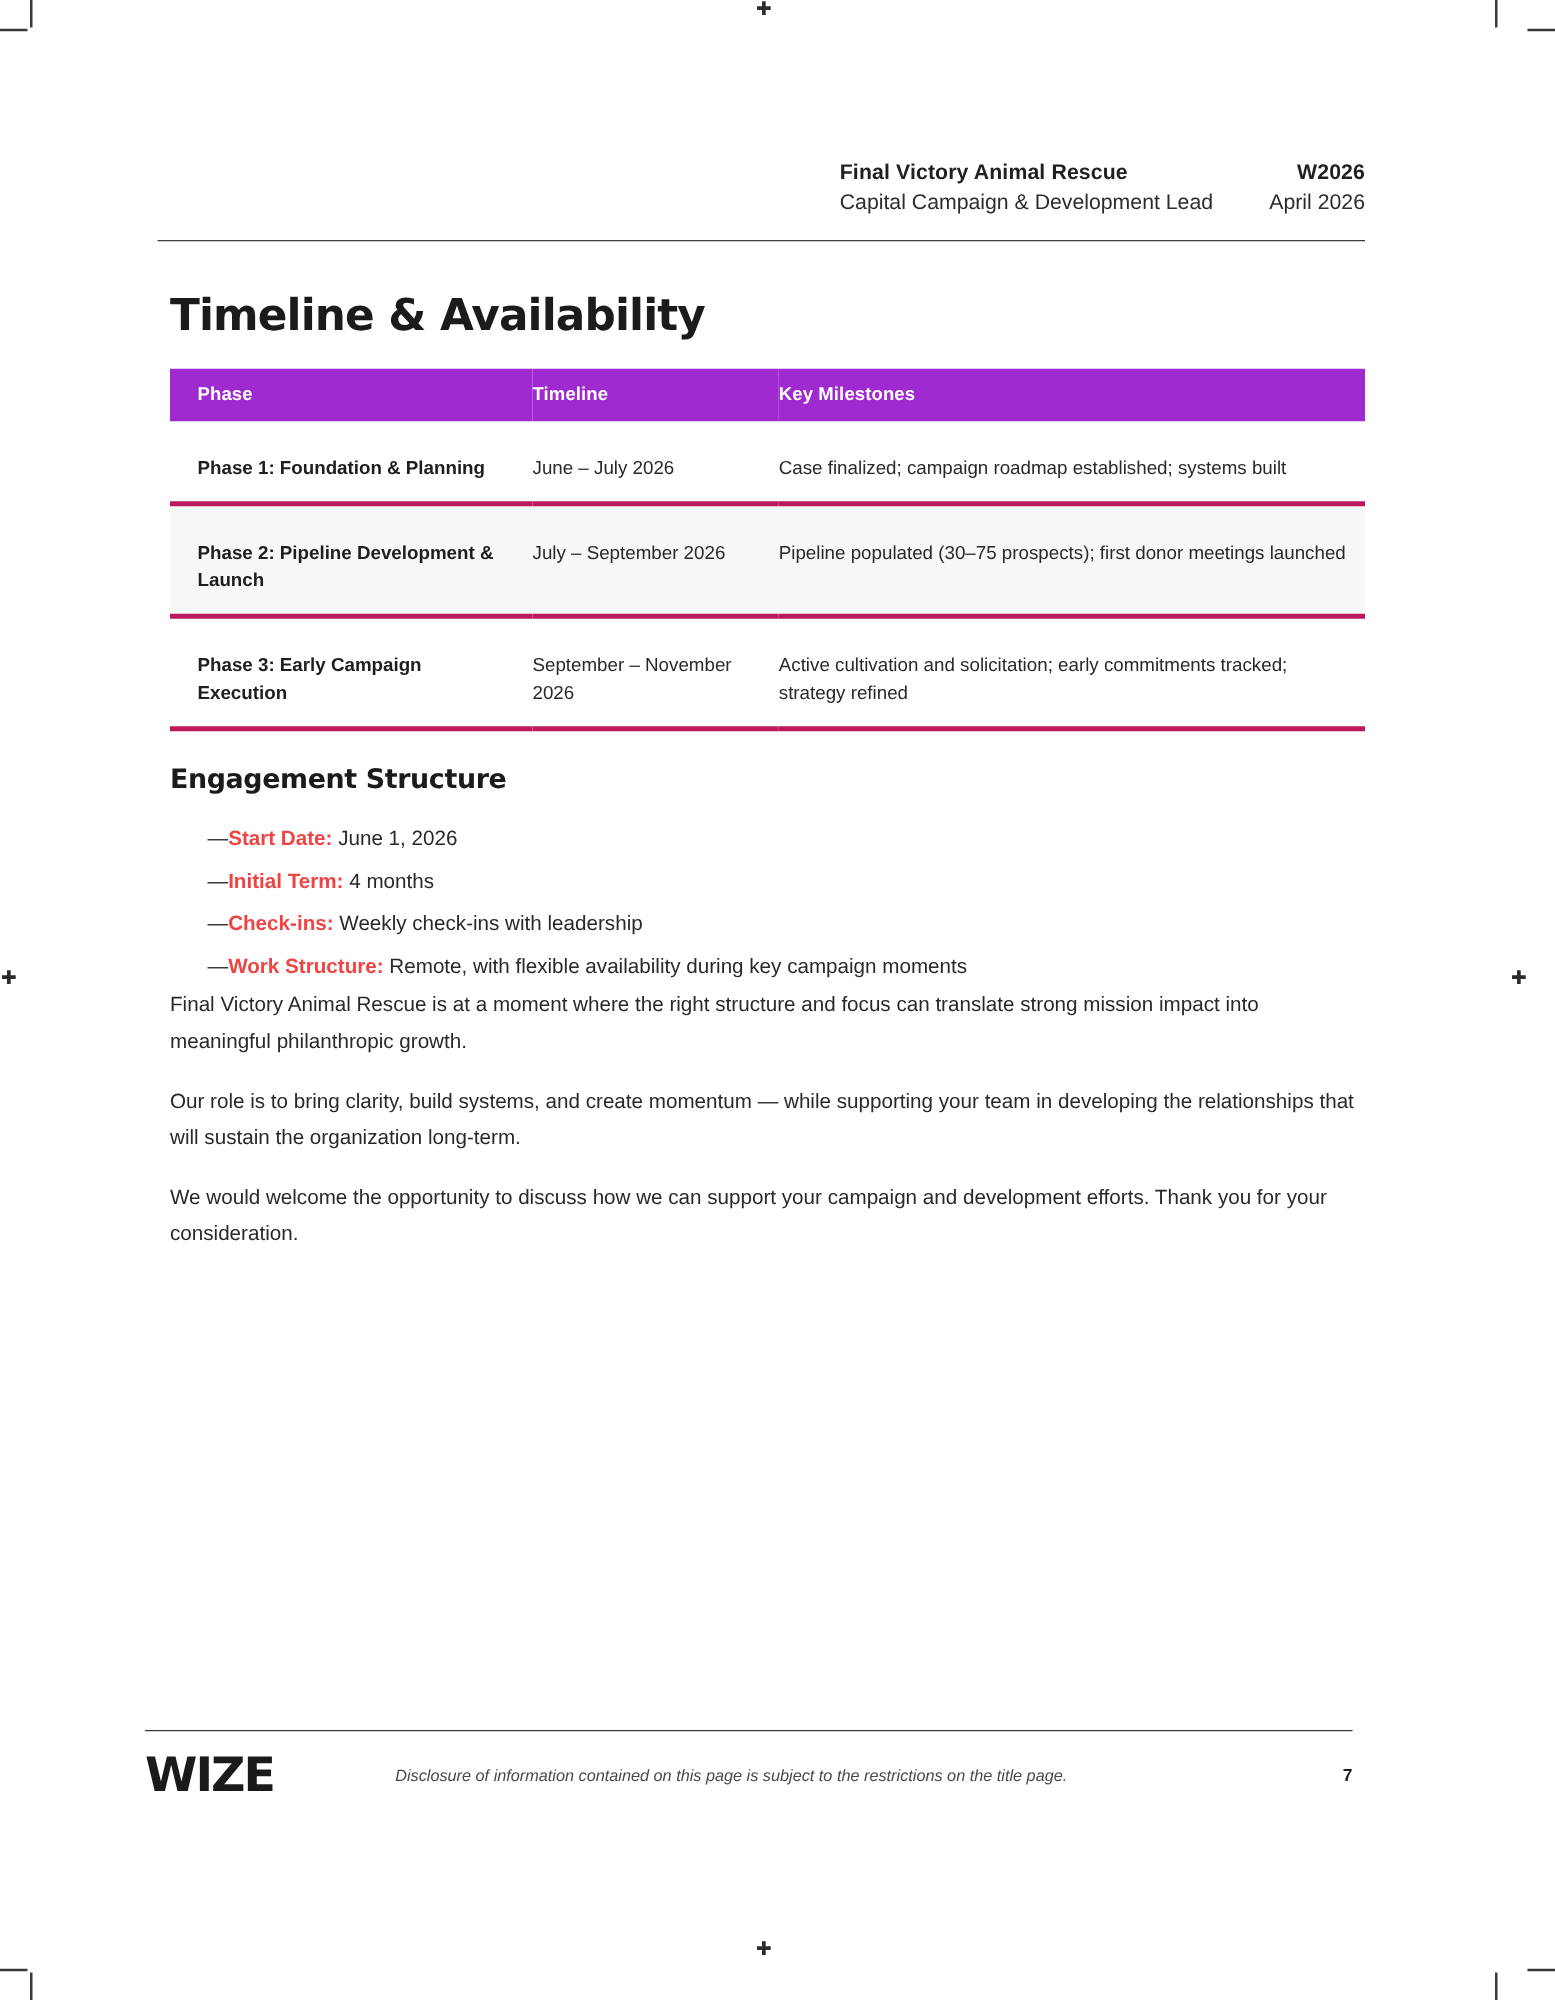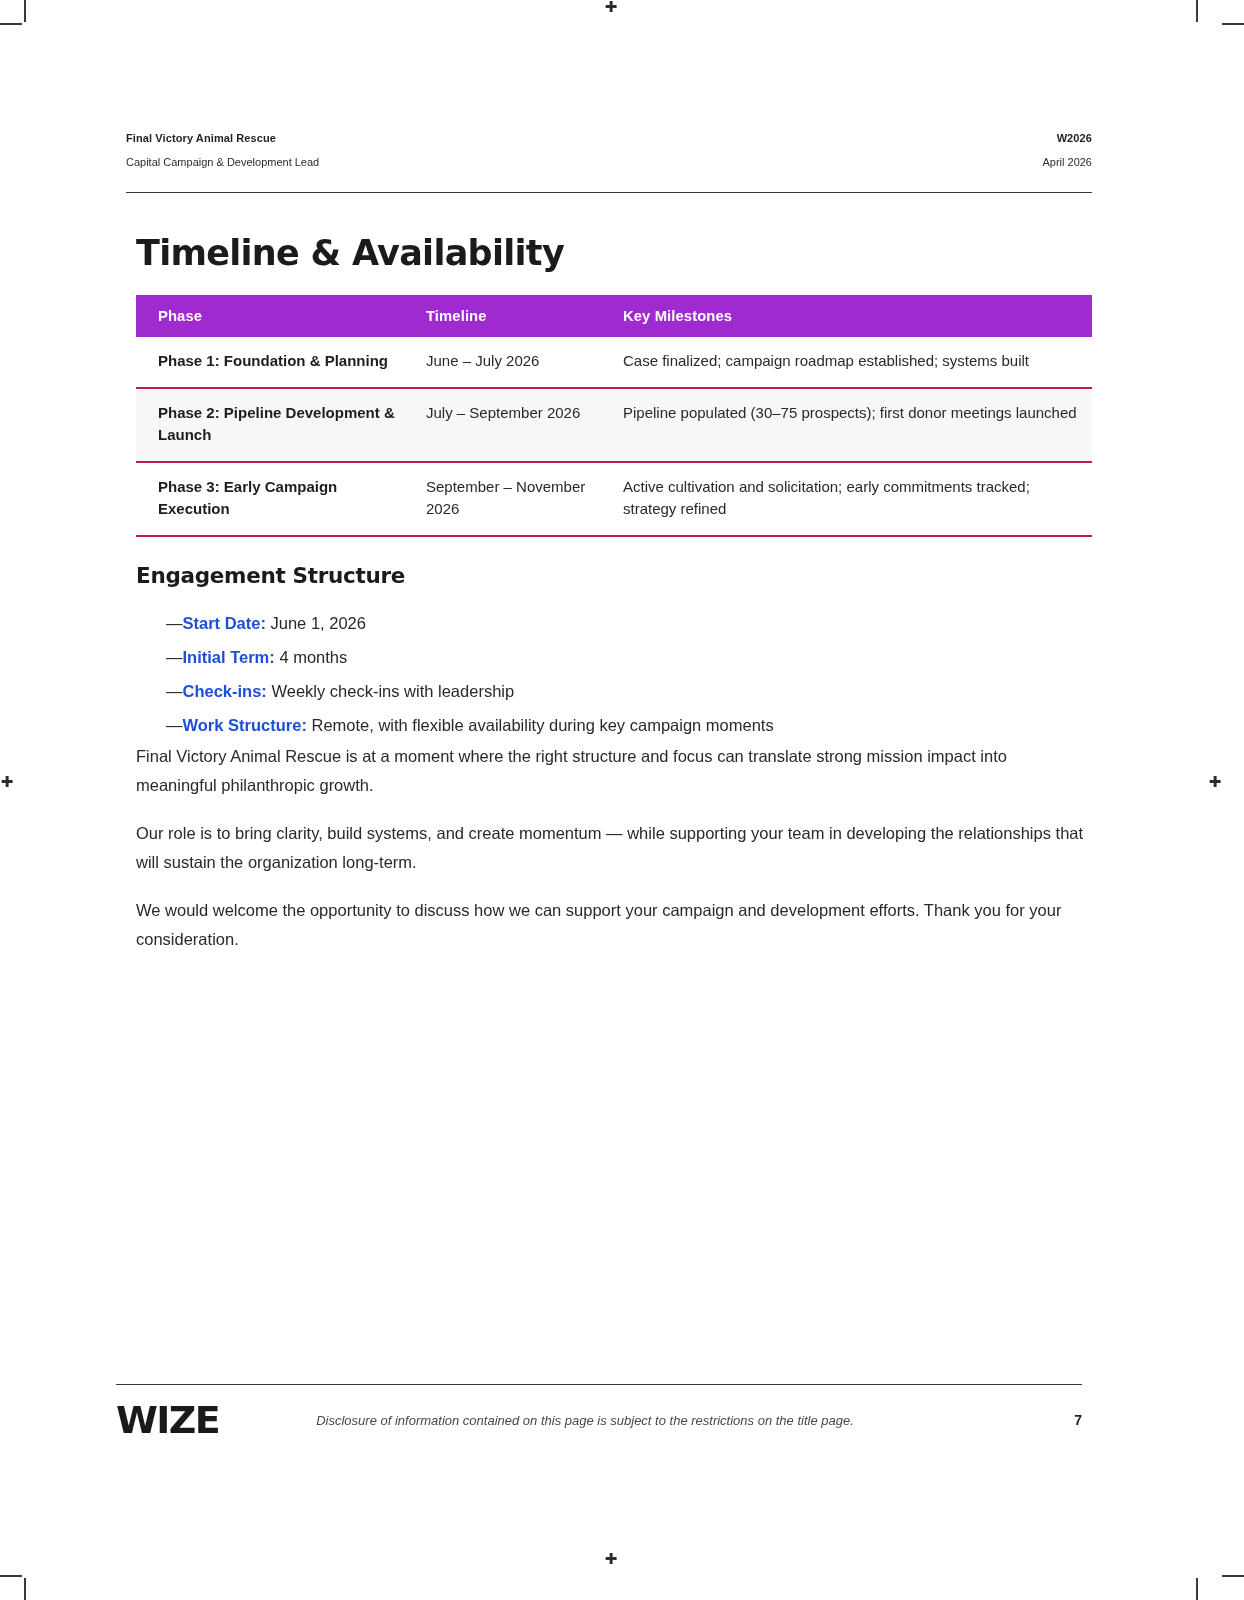--- a/index.html
+++ b/index.html
@@ -40,24 +40,25 @@
   .content {
     position: absolute;
     left: 126px;
     top: 126px;
     width: 966px;
   }
 
   
   .doc-header {
     display: flex;
-    justify-content: space-between;
+    justify-content: flex-end;
     align-items: flex-start;
-    font-size: 11px;
+    font-size: 17px;
     line-height: 24px;
+    gap: 45px;
   }
   .hdr-left, .hdr-right { display: flex; flex-direction: column; }
   .hdr-right { text-align: right; }
   .hdr-strong { font-weight: bold; color: #231f20; letter-spacing: .1px; }
   .hdr-sub { font-weight: normal; color: #2e2b2c; }
 
   .hdr-rule {
     margin-top: 18px;
     border-bottom: 1.6px solid #3d3a3b;
     width: 100%;
@@ -94,24 +95,24 @@
     color: #ffffff;
     font-weight: bold;
     text-align: left;
     padding: 13px 0 13px 0;
     font-size: 14.8px;
     letter-spacing: .1px;
   }
   .tbl th.c1 { padding-left: 22px; margin-left: 46px; }
   .tbl td {
     vertical-align: top;
-    padding: 13px 14px 15px 0;
+    padding: 27px 14px 15px 0;
     line-height: 22px;
     color: #2b2828;
-    border-bottom: 2px solid #be185d;
+    border-bottom: 4px solid #be185d;
   }
   .tbl td.c1 {
     padding-left: 22px;
     font-weight: bold;
     color: #1f1d1d;
   }
   .tbl tr.alt td { background: #f7f7f7; }
   .col1 { width: 290px; }
   .col2 { width: 197px; }
   .col3 { width: auto; }
@@ -128,21 +129,21 @@
     margin: 0 0 0 10px;
     padding: 0;
   }
   ul.dash-list li {
     font-size: 16.5px;
     line-height: 34px;
     padding-left: 30px;
     color: #2b2828;
   }
   ul.dash-list li .dash { font-weight: normal; }
-  ul.dash-list li .lbl { font-weight: bold; color: #1d4ed8; }
+  ul.dash-list li .lbl { font-weight: bold; color: #ef4444; }
 
   p.para {
     margin: 0 0 19px 10px;
     font-size: 16.5px;
     line-height: 29px;
     color: #2b2828;
     max-width: 950px;
   }
 
   

